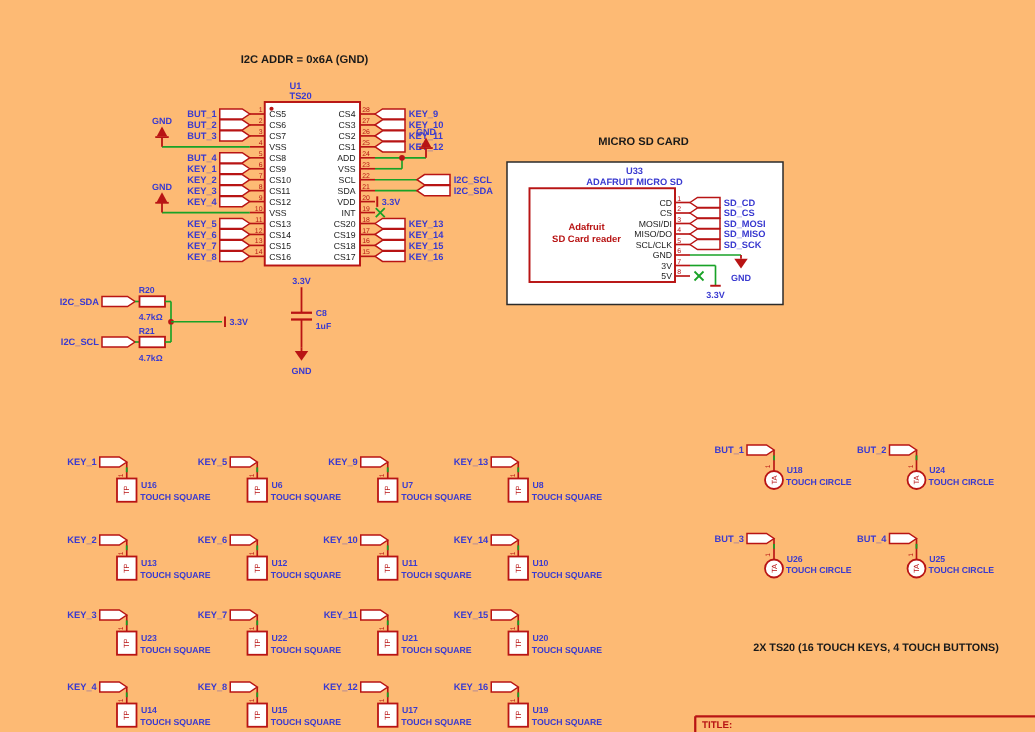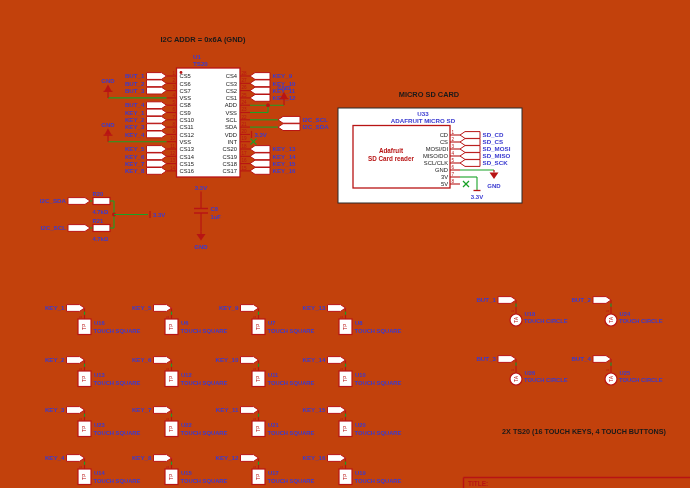--- a/index.html
+++ b/index.html
@@ -1,16 +1,16 @@
 <!DOCTYPE html>
 <html><head>
 <meta charset="utf-8">
 <style>
   html,body{margin:0;padding:0;background:#ffffff;}
-  .canvas{position:relative;width:690px;height:488px;background:#c2410c;overflow:hidden;
+  .canvas{position:relative;width:690px;height:488px;background:#fdba74;overflow:hidden;
           font-family:"Liberation Sans",sans-serif;}
   svg text{font-family:"Liberation Sans",sans-serif;}
 </style>
 </head>
 <body>
 
 <div class="canvas">
   <svg id="schematic" width="690" height="488" viewBox="0 0 690 488">
       <g>
         <text x="203" y="42" font-size="7.5" fill="#1a1a1a" text-anchor="middle" font-weight="bold">I2C ADDR = 0x6A (GND)</text>

